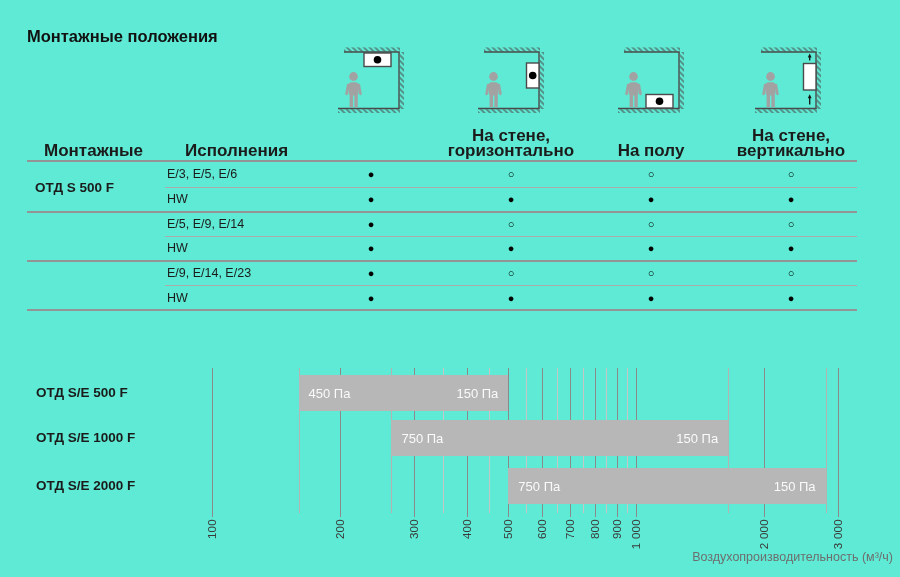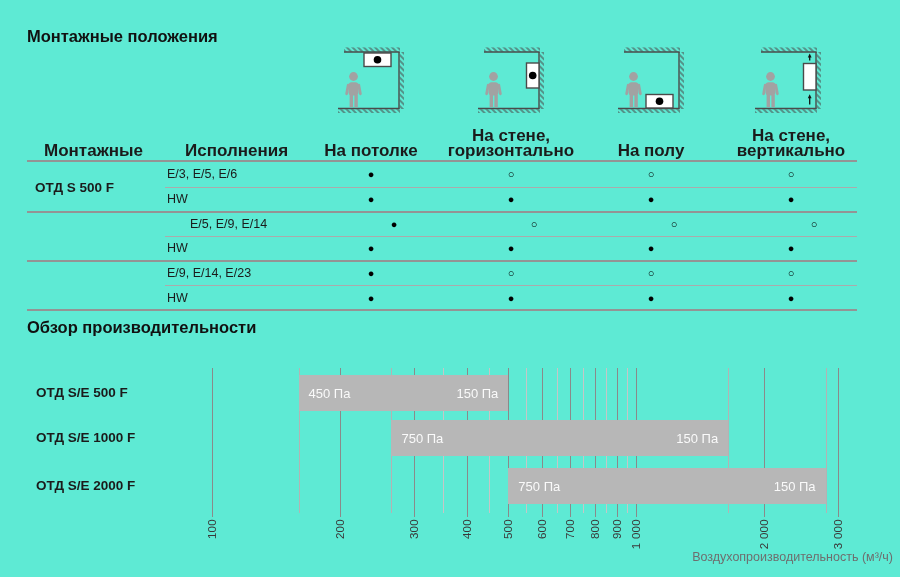--- a/index.html
+++ b/index.html
@@ -30,21 +30,21 @@
   .rule{position:absolute;left:27px;width:830px;height:2px;background:#949494;}
   .rl0{top:160px;} .rl1{top:211px;} .rl2{top:260px;} .rl3{top:309px;}
   .irule{position:absolute;left:165px;width:692px;height:1px;background:#ababab;}
   .ir0{top:187px;} .ir1{top:236px;} .ir2{top:285px;}
 
   
   .model{position:absolute;left:35px;font-size:13.5px;font-weight:700;line-height:25px;}
   .m0{top:175px;} .m1{top:224px;} .m2{top:273px;}
   .ver{position:absolute;left:167px;width:160px;font-size:12.5px;line-height:25px;}
   .mark{position:absolute;width:40px;text-align:center;font-size:11px;line-height:25px;color:#000;}
-  .r0{top:162px;} .r1{top:187px;} .r2{top:212px;margin-left:23px;} .r3{top:236px;} .r4{top:261px;} .r5{top:286px;}
+  .r0{top:162px;} .r1{top:187px;} .r2{top:212px;} .r3{top:236px;} .r4{top:261px;} .r5{top:286px;}
   .c0{left:351px;} .c1{left:491px;} .c2{left:631px;} .c3{left:771px;}
 
   
   #chart{position:absolute;left:16px;top:0;width:900px;height:577px;}
   .crow{position:absolute;left:36px;font-size:13.5px;font-weight:700;line-height:20px;}
   .cr0{top:383px;} .cr1{top:428px;} .cr2{top:476px;}
   .gl{position:absolute;width:1px;top:368px;}
   .bar{position:absolute;box-sizing:border-box;display:flex;align-items:center;
        justify-content:space-between;padding:0 10px;font-size:13px;}
   .vtick{position:absolute;top:519px;width:18px;display:flex;justify-content:center;}
@@ -157,21 +157,20 @@
       <polygon points="54.7,6.6 52.8,10.6 56.6,10.6" fill="#111"></polygon>
     </g>
     <g>
       <line x1="54.7" y1="57.5" x2="54.7" y2="50.8" stroke="#111" stroke-width="1.3"></line>
       <polygon points="54.7,47.3 52.8,51.3 56.6,51.3" fill="#111"></polygon>
     </g>
   </svg>
 
   <div class="chead h1">Монтажные</div>
   <div class="chead h2">Исполнения</div>
-  <div class="chead h3">На потолке</div>
   <div class="chead h4">На стене,
 горизонтально</div>
   <div class="chead h5">На полу</div>
   <div class="chead h6">На стене,
 вертикально</div>
 
   <div class="rule rl0"></div>
   <div class="irule ir0"></div>
   <div class="rule rl1"></div>
   <div class="irule ir1"></div>
@@ -207,21 +206,20 @@
   <span class="mark r4 c0">●</span>
   <span class="mark r4 c1">○</span>
   <span class="mark r4 c2">○</span>
   <span class="mark r4 c3">○</span>
   <div class="ver r5">HW</div>
   <span class="mark r5 c0">●</span>
   <span class="mark r5 c1">●</span>
   <span class="mark r5 c2">●</span>
   <span class="mark r5 c3">●</span>
 
-  <div id="title2" class="sec-title">Обзор производительности</div>
 
   <div id="chart">
       <div class="gl" style="left: 426.685px; height: 145px; background: rgb(198, 198, 198);"></div>
       <div class="gl" style="left: 472.962px; height: 145px; background: rgb(198, 198, 198);"></div>
       <div class="gl" style="left: 509.914px; height: 145px; background: rgb(198, 198, 198);"></div>
       <div class="gl" style="left: 540.675px; height: 145px; background: rgb(198, 198, 198);"></div>
       <div class="gl" style="left: 567.026px; height: 145px; background: rgb(198, 198, 198);"></div>
       <div class="gl" style="left: 590.074px; height: 145px; background: rgb(198, 198, 198);"></div>
       <div class="gl" style="left: 610.555px; height: 145px; background: rgb(198, 198, 198);"></div>
       <div class="gl" style="left: 282.547px; height: 145px; background: rgb(179, 179, 179);"></div>

